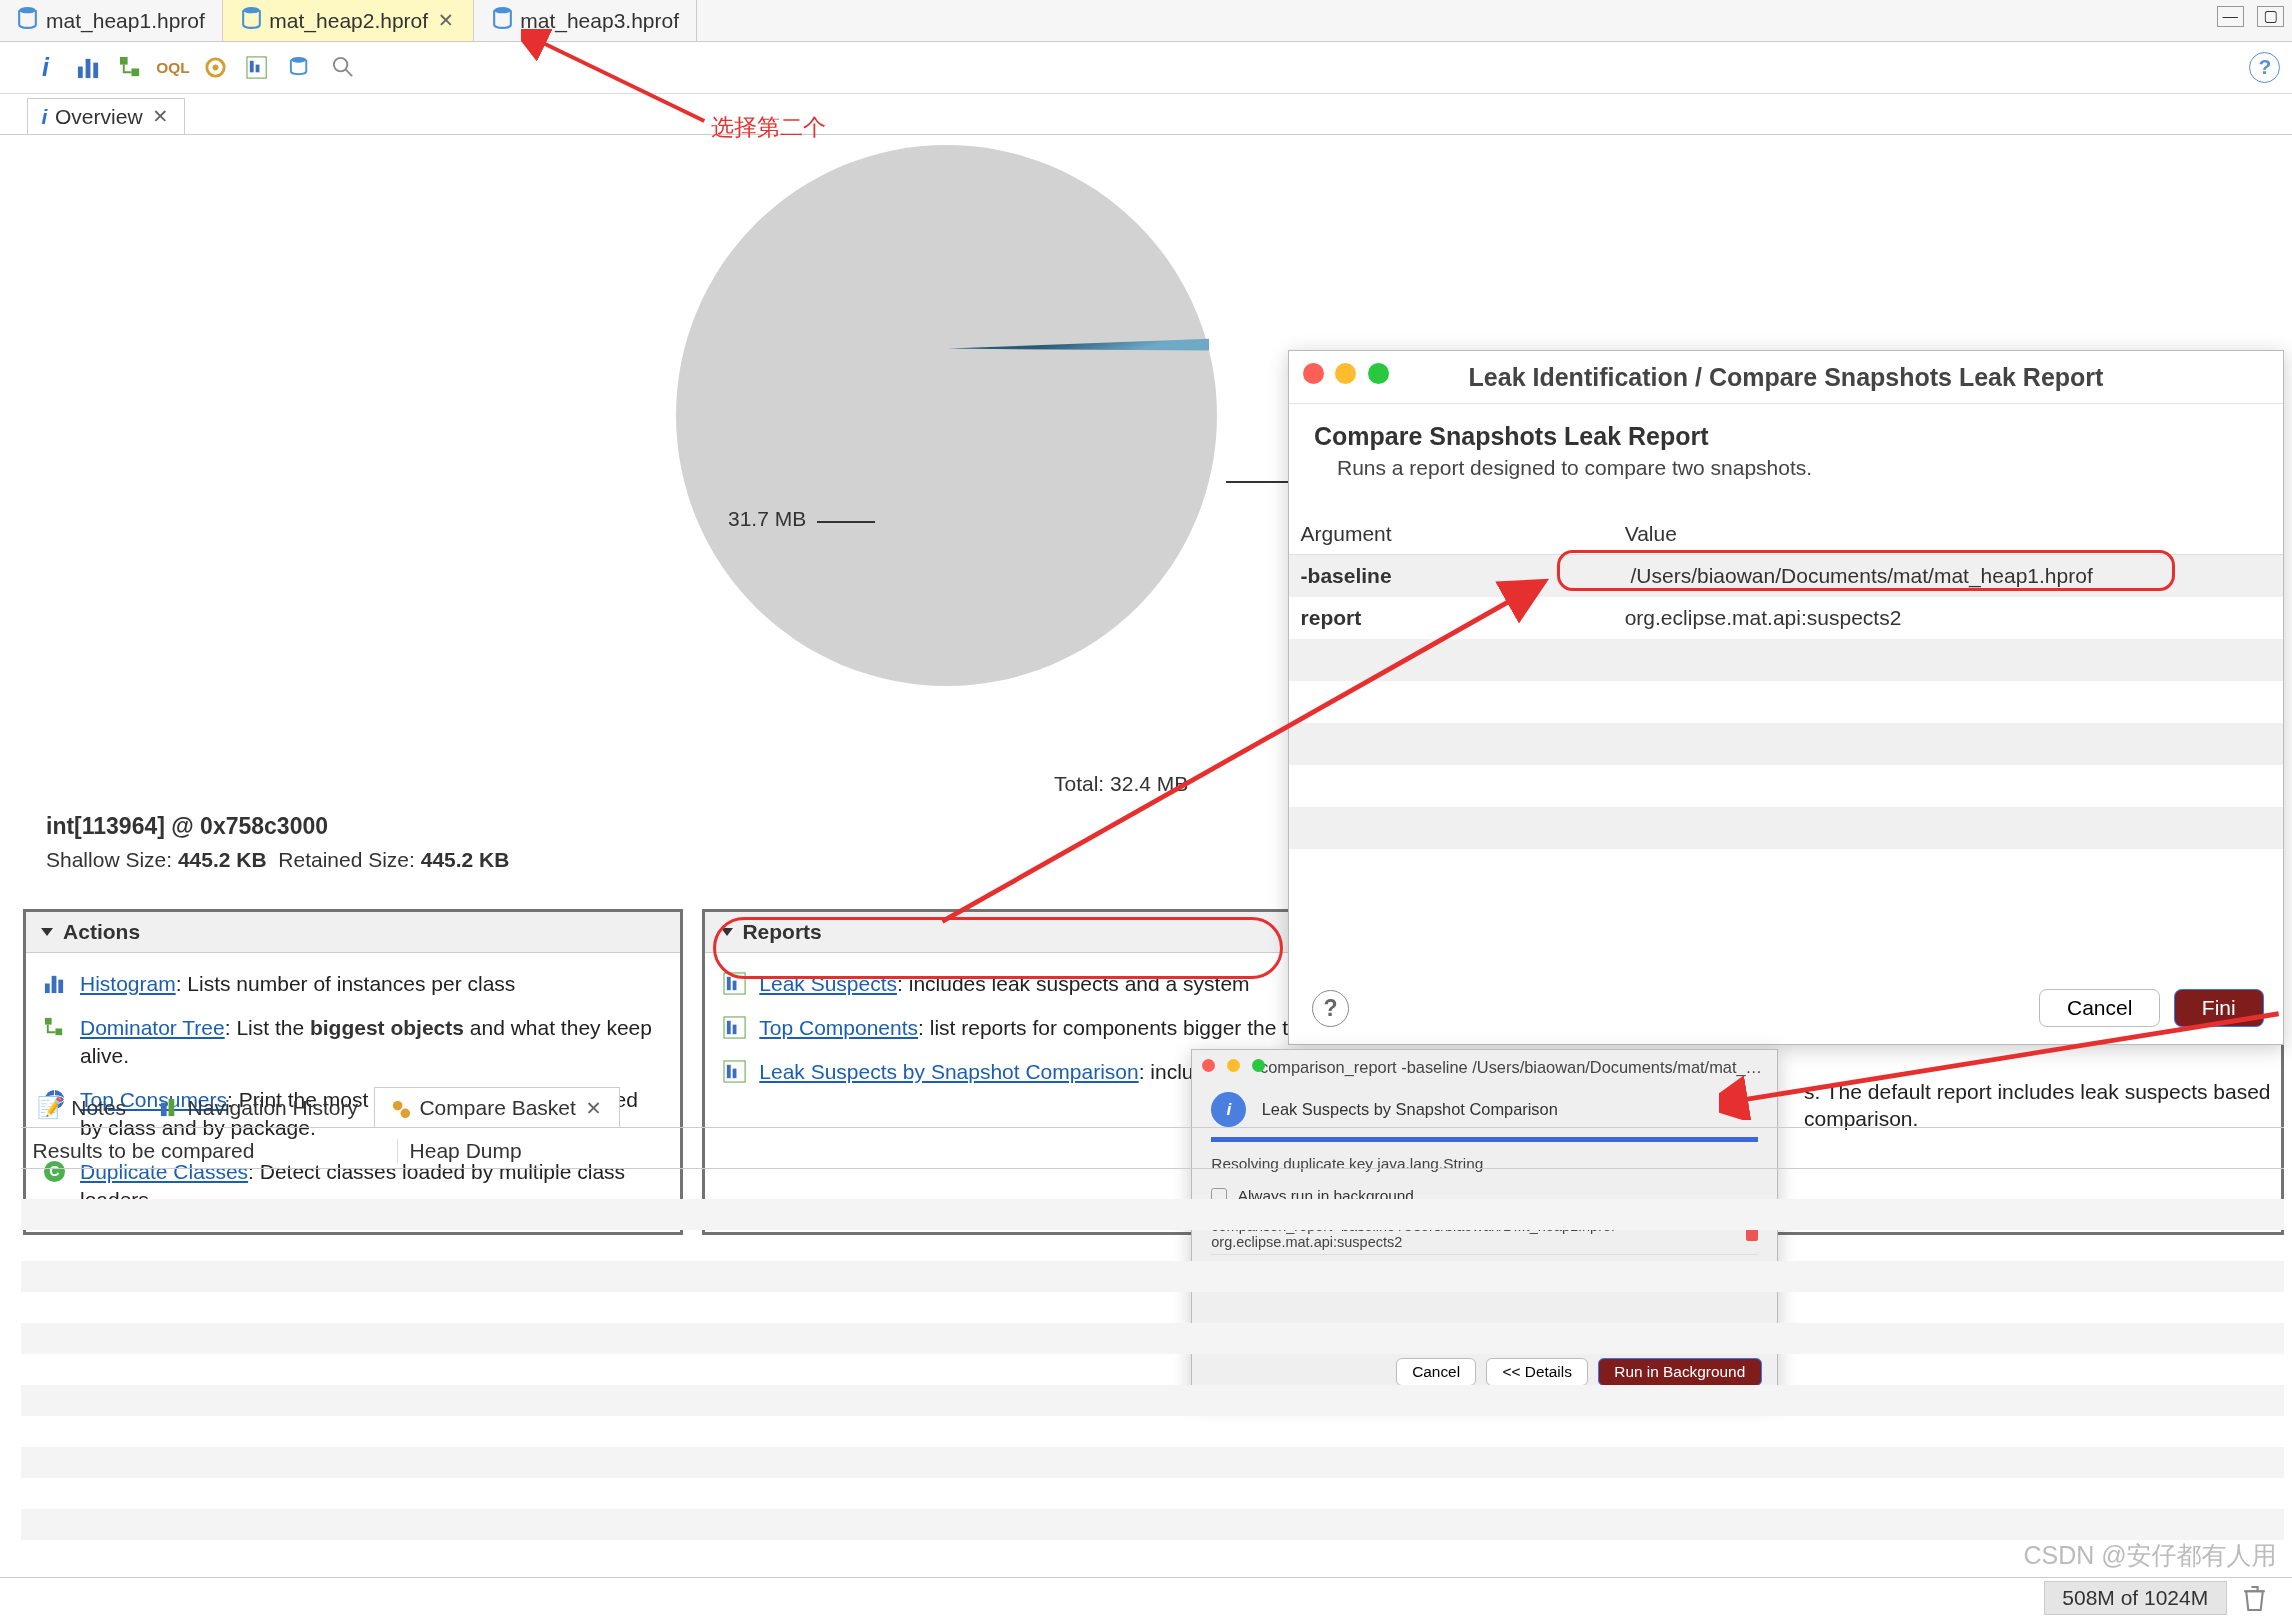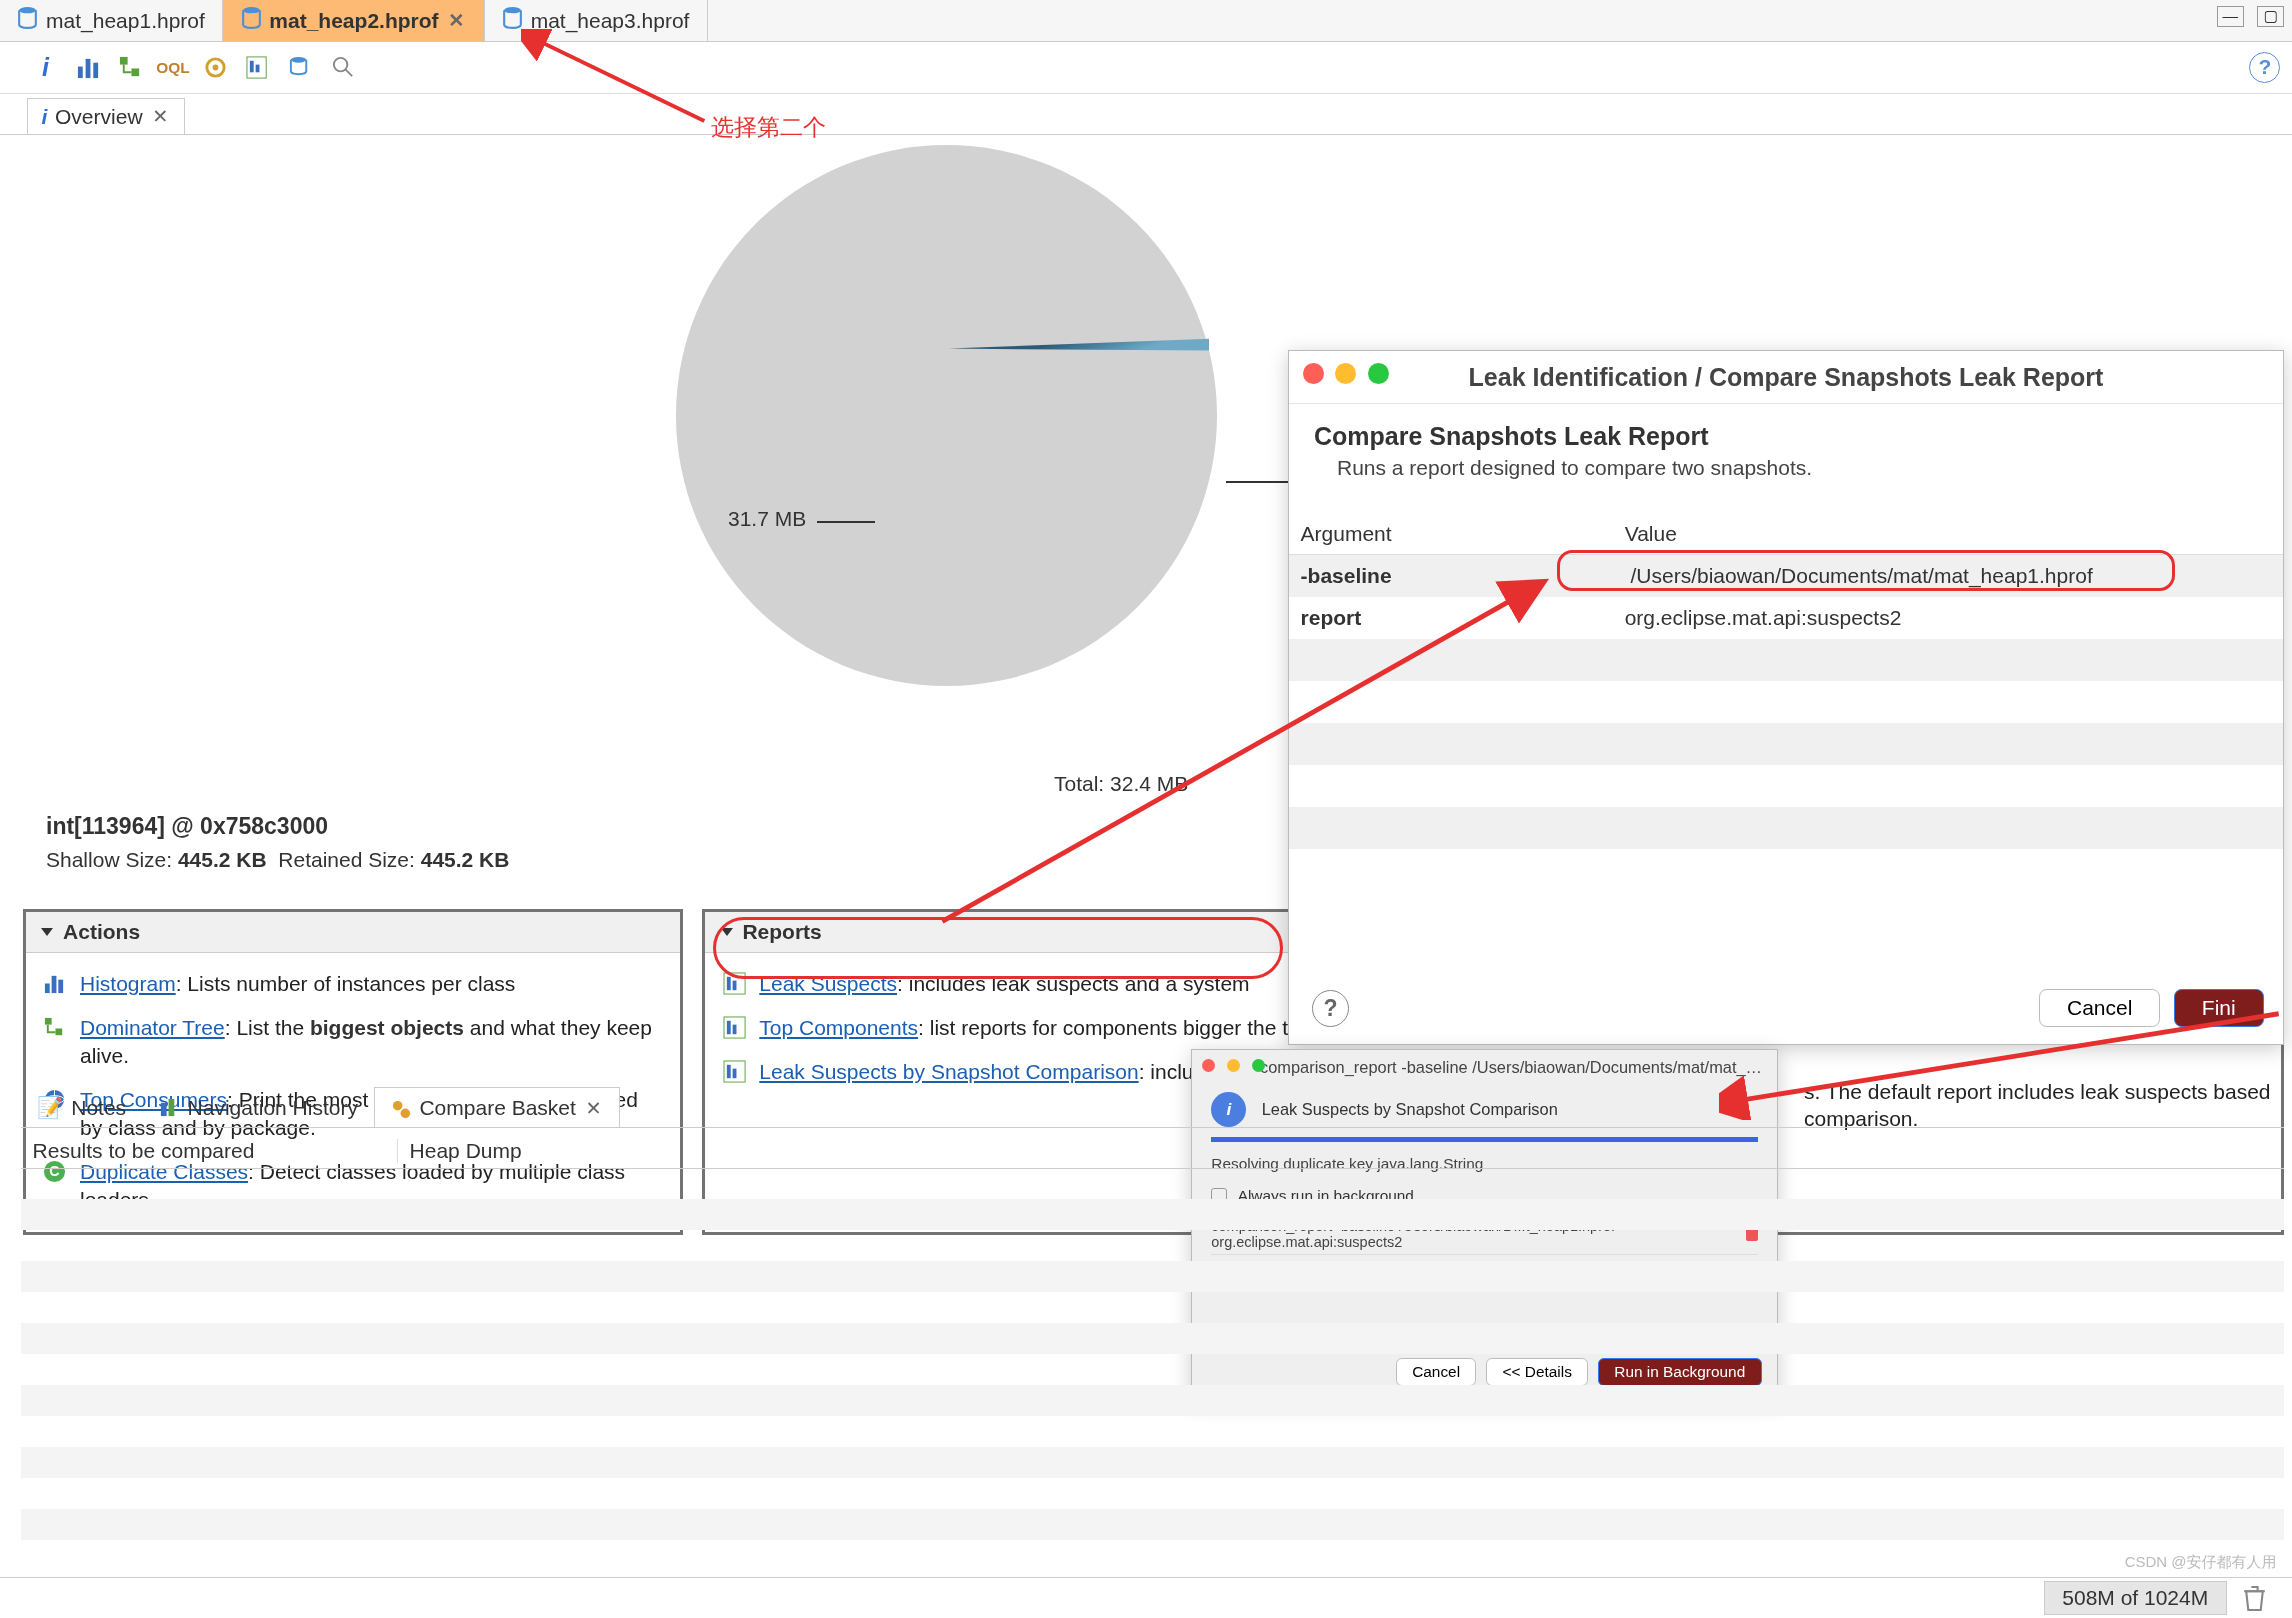--- a/index.html
+++ b/index.html
@@ -1,20 +1,20 @@
 <!DOCTYPE html>
 <html><head>
 <meta charset="utf-8">
 <style>
 * { box-sizing: border-box; margin: 0; padding: 0; font-family: -apple-system, "Helvetica Neue", Arial, sans-serif; }
 body { background: #fff; width: 2292px; height: 1618px; position: relative; font-size: 23px; color: #333; overflow: hidden; }
 
 .tab-bar { display: flex; height: 42px; border-bottom: 1px solid #ccc; background: #f6f6f6; position: relative; }
 .tab { display: flex; align-items: center; gap: 7.7px; padding: 0 17.4px; height: 100%; border-right: 1px solid #ccc; cursor: pointer; font-size: 21px; }
-.tab.active { background: #fdba74; font-weight: bold; }
+.tab.active { background: #fef9c3; }
 .db-icon { width: 21px; height: 25px; display: inline-block; }
 .close-x { font-size: 19.3px; color: #666; cursor: pointer; padding: 0 1.9px; }
 .window-ctrls { position: absolute; right: 7.7px; top: 5.8px; display: flex; gap: 13.5px; }
 .winbtn { width: 27px; height: 21px; border: 1px solid #999; display: flex; align-items: center; justify-content: center; font-size: 15.4px; }
 
 .toolbar { display: flex; align-items: center; gap: 13.5px; padding: 5.8px 31px; height: 52px; border-bottom: 1px solid #ddd; position: relative; }
 .tool { width: 29px; height: 29px; display: flex; align-items: center; justify-content: center; cursor: pointer; }
 .help-tr { position: absolute; right: 11.6px; top: 9.7px; width: 31px; height: 31px; border: 1.9px solid #5a8fd6; border-radius: 50%; color: #5a8fd6; display: flex; align-items: center; justify-content: center; font-size: 21px; font-weight: bold; }
 
 .subtab-bar { display: flex; padding: 3.9px 27px 0 27px; border-bottom: 1px solid #ccc; }
@@ -97,21 +97,21 @@
 .results-header .c1 { width: 377px; padding-left: 11.6px; border-right: 1px solid #ddd; }
 .results-header .c2 { padding-left: 11.6px; }
 .results-grid { position: absolute; left: 21px; top: 1168px; right: 7.7px; bottom: 42px; }
 .results-grid .row { height: 31px; }
 .results-grid .row:nth-child(even) { background: #f4f4f4; }
 
 .status-bar { position: absolute; left: 0; right: 0; bottom: 0; height: 41px; border-top: 1px solid #ccc; display:flex; align-items:center; justify-content:flex-end; padding: 0 25px; gap: 15.4px; font-size: 21px; }
 .mem-box { background: #e5e5e5; padding: 3.9px 17.4px; border: 1px solid #ccc; }
 .trash { width: 25px; height: 27px; }
 
-.watermark { position: absolute; right: 15.4px; bottom: 46px; font-size: 15px; color: #bbb; }
+.watermark { position: absolute; right: 15.4px; bottom: 46px; font-size: 25px; color: #bbb; }
 
 svg { display: block; }
 </style>
 </head>
 <body>
 
 <div class="tab-bar">
   <div class="tab">
     <span><svg class="db-icon" viewBox="0 0 20 24">
           <ellipse cx="10" cy="4" rx="8" ry="3" fill="#4a90d9"></ellipse>

